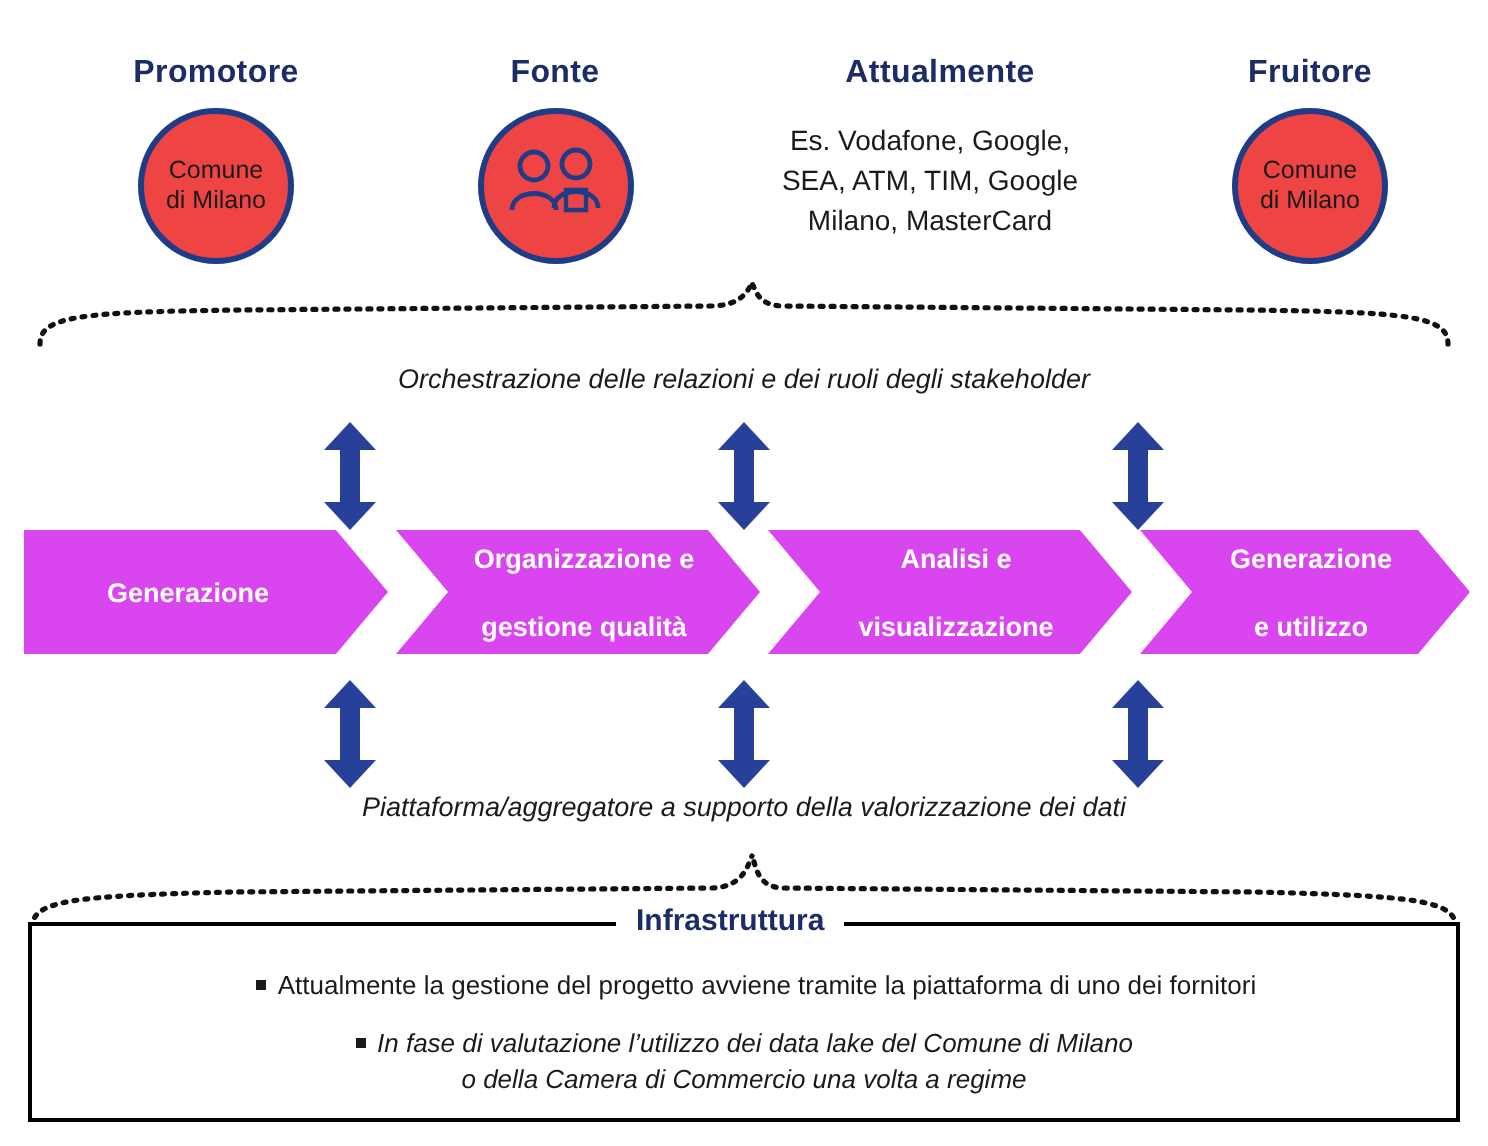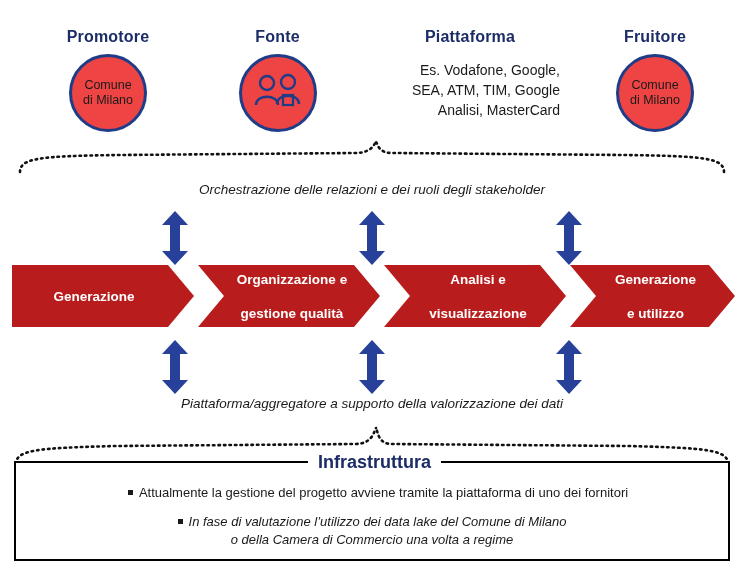--- a/index.html
+++ b/index.html
@@ -47,21 +47,21 @@
     font-size: 12.5px;
     line-height: 15px;
     color: #1a1a1a;
     text-align: center;
   }
 
   .agg-list {
     font-size: 14px;
     line-height: 20px;
     color: #1a1a1a;
-    text-align: right;
+    text-align: center;
     margin-top: 14px;
     width: 190px;
   }
 
   
   .bracket {
     position: absolute;
   }
 
   
@@ -71,21 +71,21 @@
     font-style: italic;
     color: #1a1a1a;
     text-align: center;
     width: 100%;
   }
 
   
   .chev {
     position: absolute;
     height: 62px;
-    background: #b91c1c;
+    background: #d946ef;
     display: flex;
     align-items: center;
     justify-content: center;
     color: #ffffff;
     font-size: 13.5px;
     font-weight: bold;
     line-height: 17px;
     text-align: center;
     box-sizing: border-box;
   }
@@ -104,21 +104,21 @@
   .dbl-arrow { position: absolute; }
 
   
   .infra-box {
     position: absolute;
     border: 2px solid #000000;
     background: #ffffff;
     box-sizing: border-box;
   }
   .infra-title {
-    font-size: 18px;
+    font-size: 15px;
     font-weight: bold;
     color: #1b2c66;
     text-align: center;
     position: absolute;
     background: #ffffff;
     padding: 0 10px;
     white-space: nowrap;
   }
   .infra-item {
     font-size: 13px;
@@ -160,25 +160,25 @@
         <path d="M5 34 C5 23, 27 23, 27 34" fill="none" stroke="#1f3c87" stroke-width="2.4"></path>
 
         <circle cx="37" cy="11" r="7" fill="none" stroke="#1f3c87" stroke-width="2.4"></circle>
         <path d="M26 33 C26 22, 48 22, 48 33" fill="none" stroke="#1f3c87" stroke-width="2.4"></path>
         <rect x="32" y="24" width="10" height="10" fill="none" stroke="#1f3c87" stroke-width="2.2"></rect>
       </svg>
     </div>
   </div>
 
   <div class="stake" style="left:370px; top:28px; width:200px;">
-    <div class="stake-title">Piattaforma</div>
+    <div class="stake-title">Attualmente</div>
     <div class="agg-list">
       <div>Es. Vodafone, Google,</div>
       <div>SEA, ATM, TIM, Google</div>
-      <div>Analisi, MasterCard</div>
+      <div>Milano, MasterCard</div>
     </div>
   </div>
 
   <div class="stake" style="left:580px; top:28px; width:150px;">
     <div class="stake-title">Fruitore</div>
     <div class="circle">
       <div class="circle-label">
         <span>Comune</span><br>
         <span>di Milano</span>
       </div>

